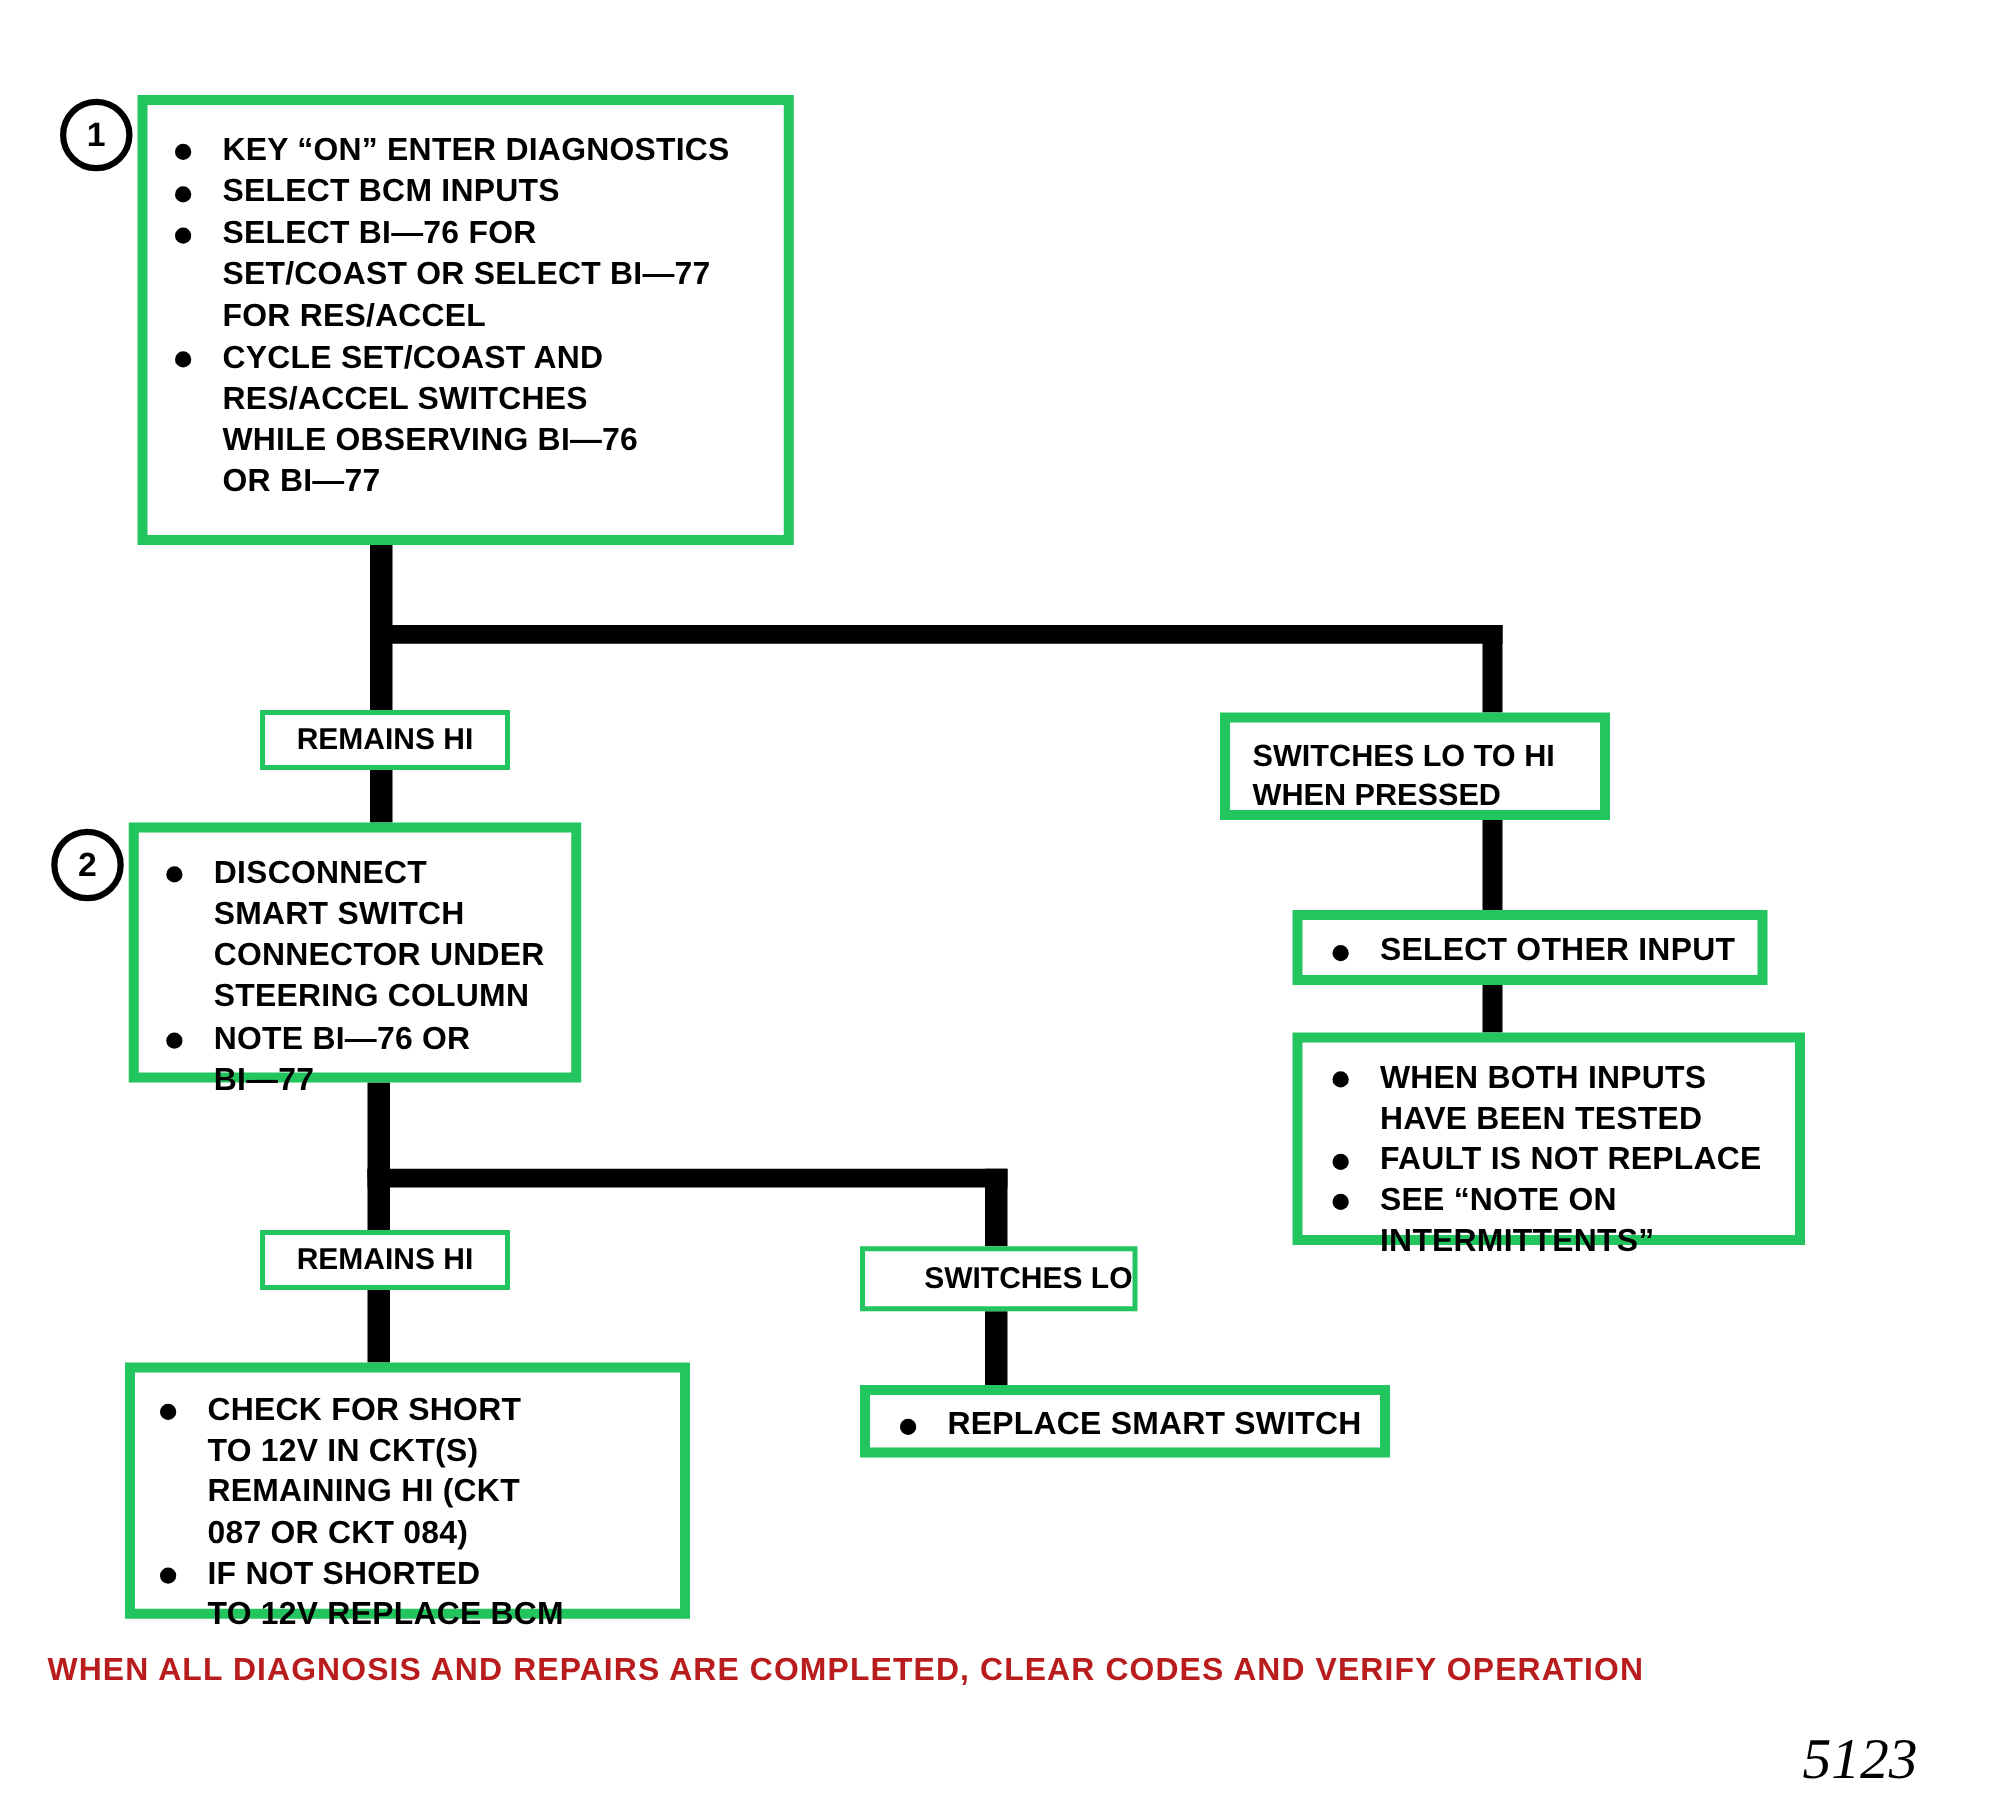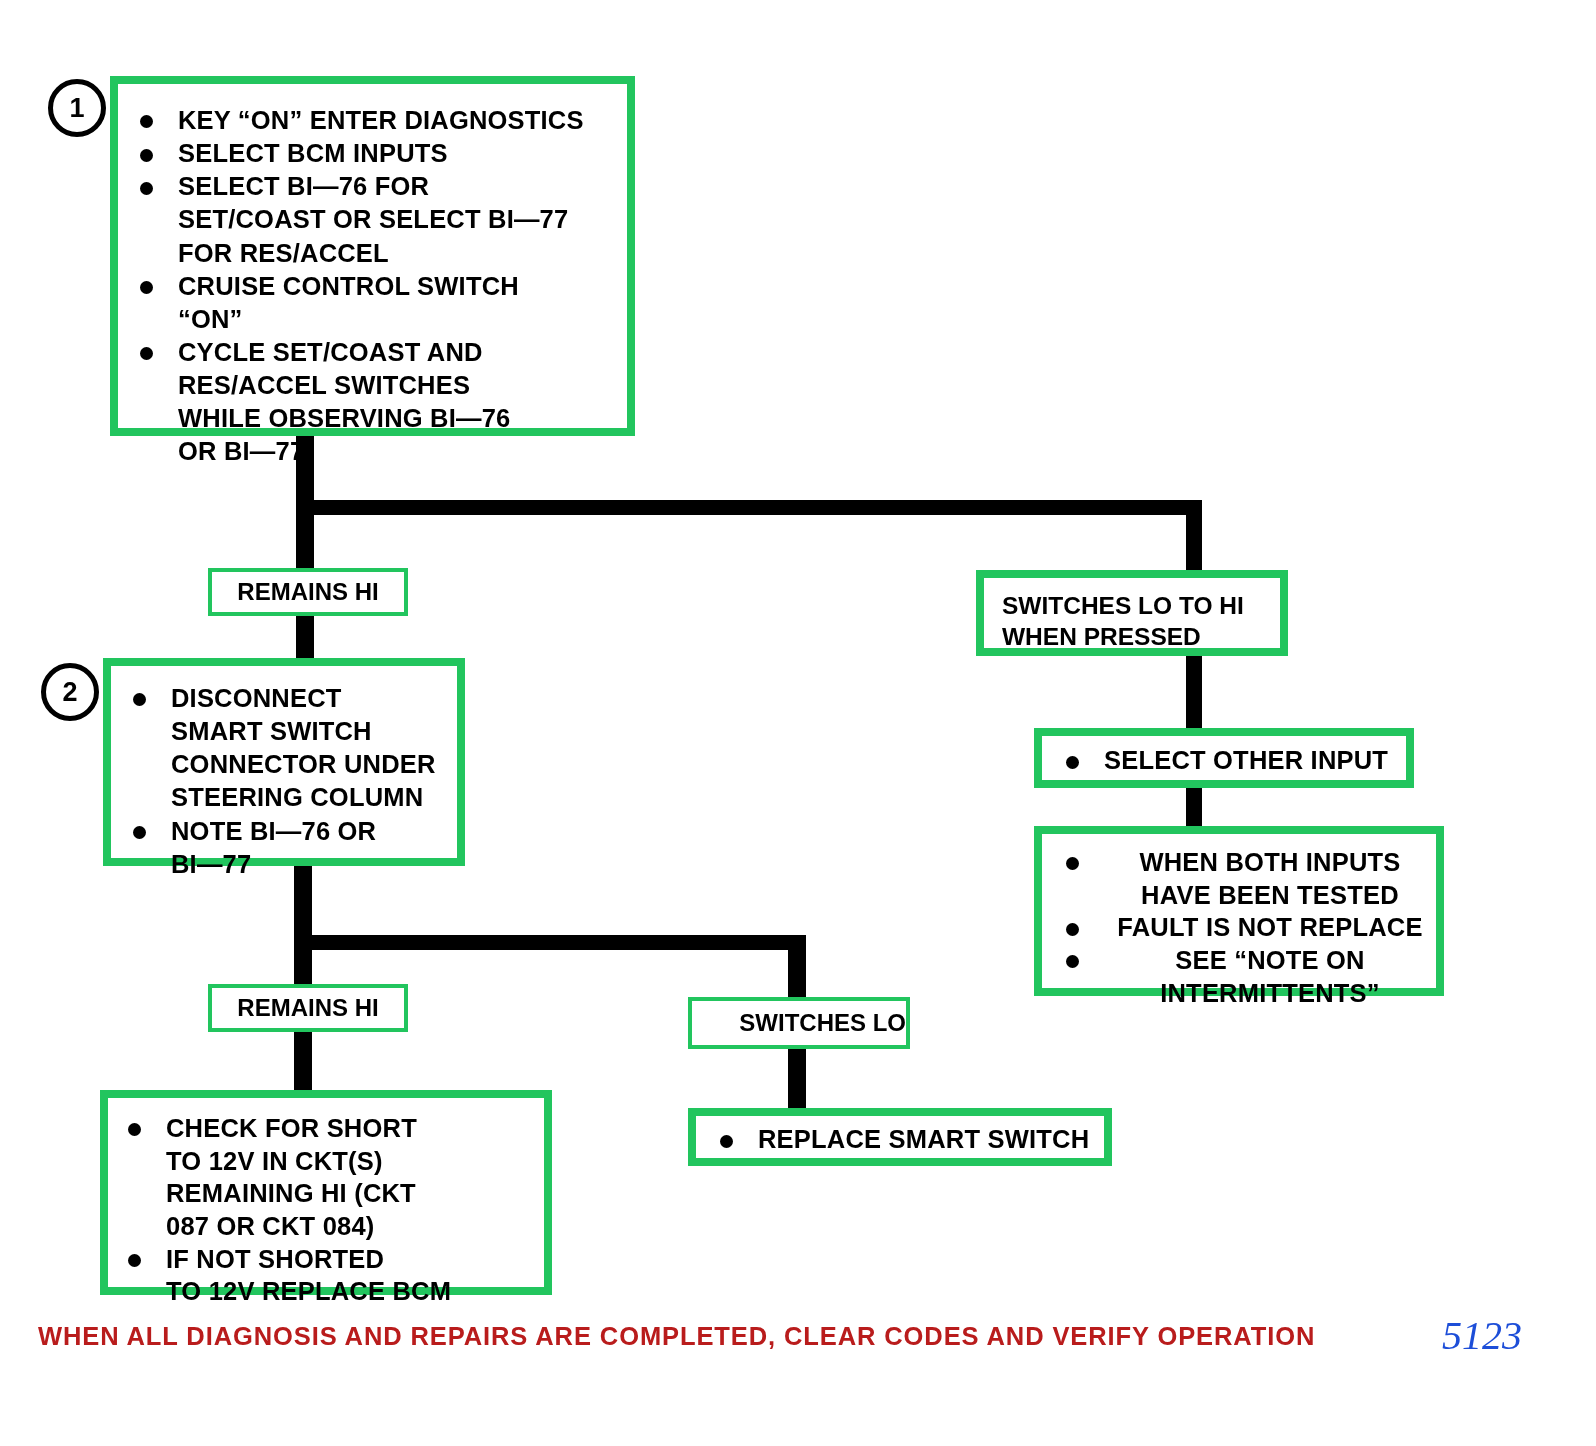--- a/index.html
+++ b/index.html
@@ -90,25 +90,25 @@
     top: 1322px;
     font-size: 25.5px;
     font-weight: 700;
     letter-spacing: 0.9px;
     color: #b91c1c;
     white-space: nowrap;
   }
   #figure-number {
     position: absolute;
     left: 1442px;
-    top: 1312px;
+    top: 1380px;
     font-family: "Liberation Serif", serif;
     font-style: italic;
-    font-size: 40px;
-    color: #1d4ed8;
+    font-size: 46px;
+    color: #000000;
   }
 
   
   #box-step1      { left: 110px; top: 76px;  width: 525px; height: 360px; }
   #box-step1 .blist            { margin: 20px 0 0 14px; font-size: 25.5px; line-height: 1.30; }
 
   #lbl-remains-hi-1 { left: 208px; top: 568px; width: 200px; height: 48px; }
   #lbl-remains-hi-1 .label-txt { font-size: 24px; text-align: center; line-height: 40px; }
 
   #box-step2      { left: 103px; top: 658px; width: 362px; height: 208px; }
@@ -125,21 +125,21 @@
 
   #box-replace-switch { left: 688px; top: 1108px; width: 424px; height: 58px; }
   #box-replace-switch .blist   { margin: 8px 0 0 16px; font-size: 25.5px; line-height: 1.25; }
 
   #box-switches-lo-hi { left: 976px; top: 570px; width: 312px; height: 86px; }
   #box-switches-lo-hi .label-txt { margin: 12px 0 0 18px; font-size: 24.5px; line-height: 1.28; }
 
   #box-select-other { left: 1034px; top: 728px; width: 380px; height: 60px; }
   #box-select-other .blist     { margin: 9px 0 0 16px; font-size: 25.5px; line-height: 1.25; }
 
-  #box-both-tested { left: 1034px; top: 826px; width: 410px; height: 170px; text-align: center; }
+  #box-both-tested { left: 1034px; top: 826px; width: 410px; height: 170px; }
   #box-both-tested .blist      { margin: 12px 0 0 16px; font-size: 25.5px; line-height: 1.28; }
 
   
   #stepnum-1 { left: 48px; top: 79px; }
   #stepnum-2 { left: 41px; top: 663px; }
 
   
   #ln-s1-down        { left: 296px; top: 433px; width: 18px; height: 80px; }
   #ln-branch-top     { left: 296px; top: 500px; width: 906px; height: 15px; }
   #ln-left-to-rh1    { left: 296px; top: 500px; width: 18px; height: 72px; }
@@ -176,22 +176,20 @@
   <div class="stepnum" id="stepnum-1">1</div>
   <div class="stepnum" id="stepnum-2">2</div>
 
   <div class="box" id="box-step1">
     <ul class="blist">
       <li>KEY “ON” ENTER DIAGNOSTICS</li>
       <li>SELECT BCM INPUTS</li>
       <li>SELECT BI—76 FOR
 SET/COAST OR SELECT BI—77
 FOR RES/ACCEL</li>
-      <li>CRUISE CONTROL SWITCH
-“ON”</li>
       <li>CYCLE SET/COAST AND
 RES/ACCEL SWITCHES
 WHILE OBSERVING BI—76
 OR BI—77</li>
     </ul>
   </div>
 
   <div class="box thin" id="lbl-remains-hi-1">
     <div class="label-txt">REMAINS HI</div>
   </div>

